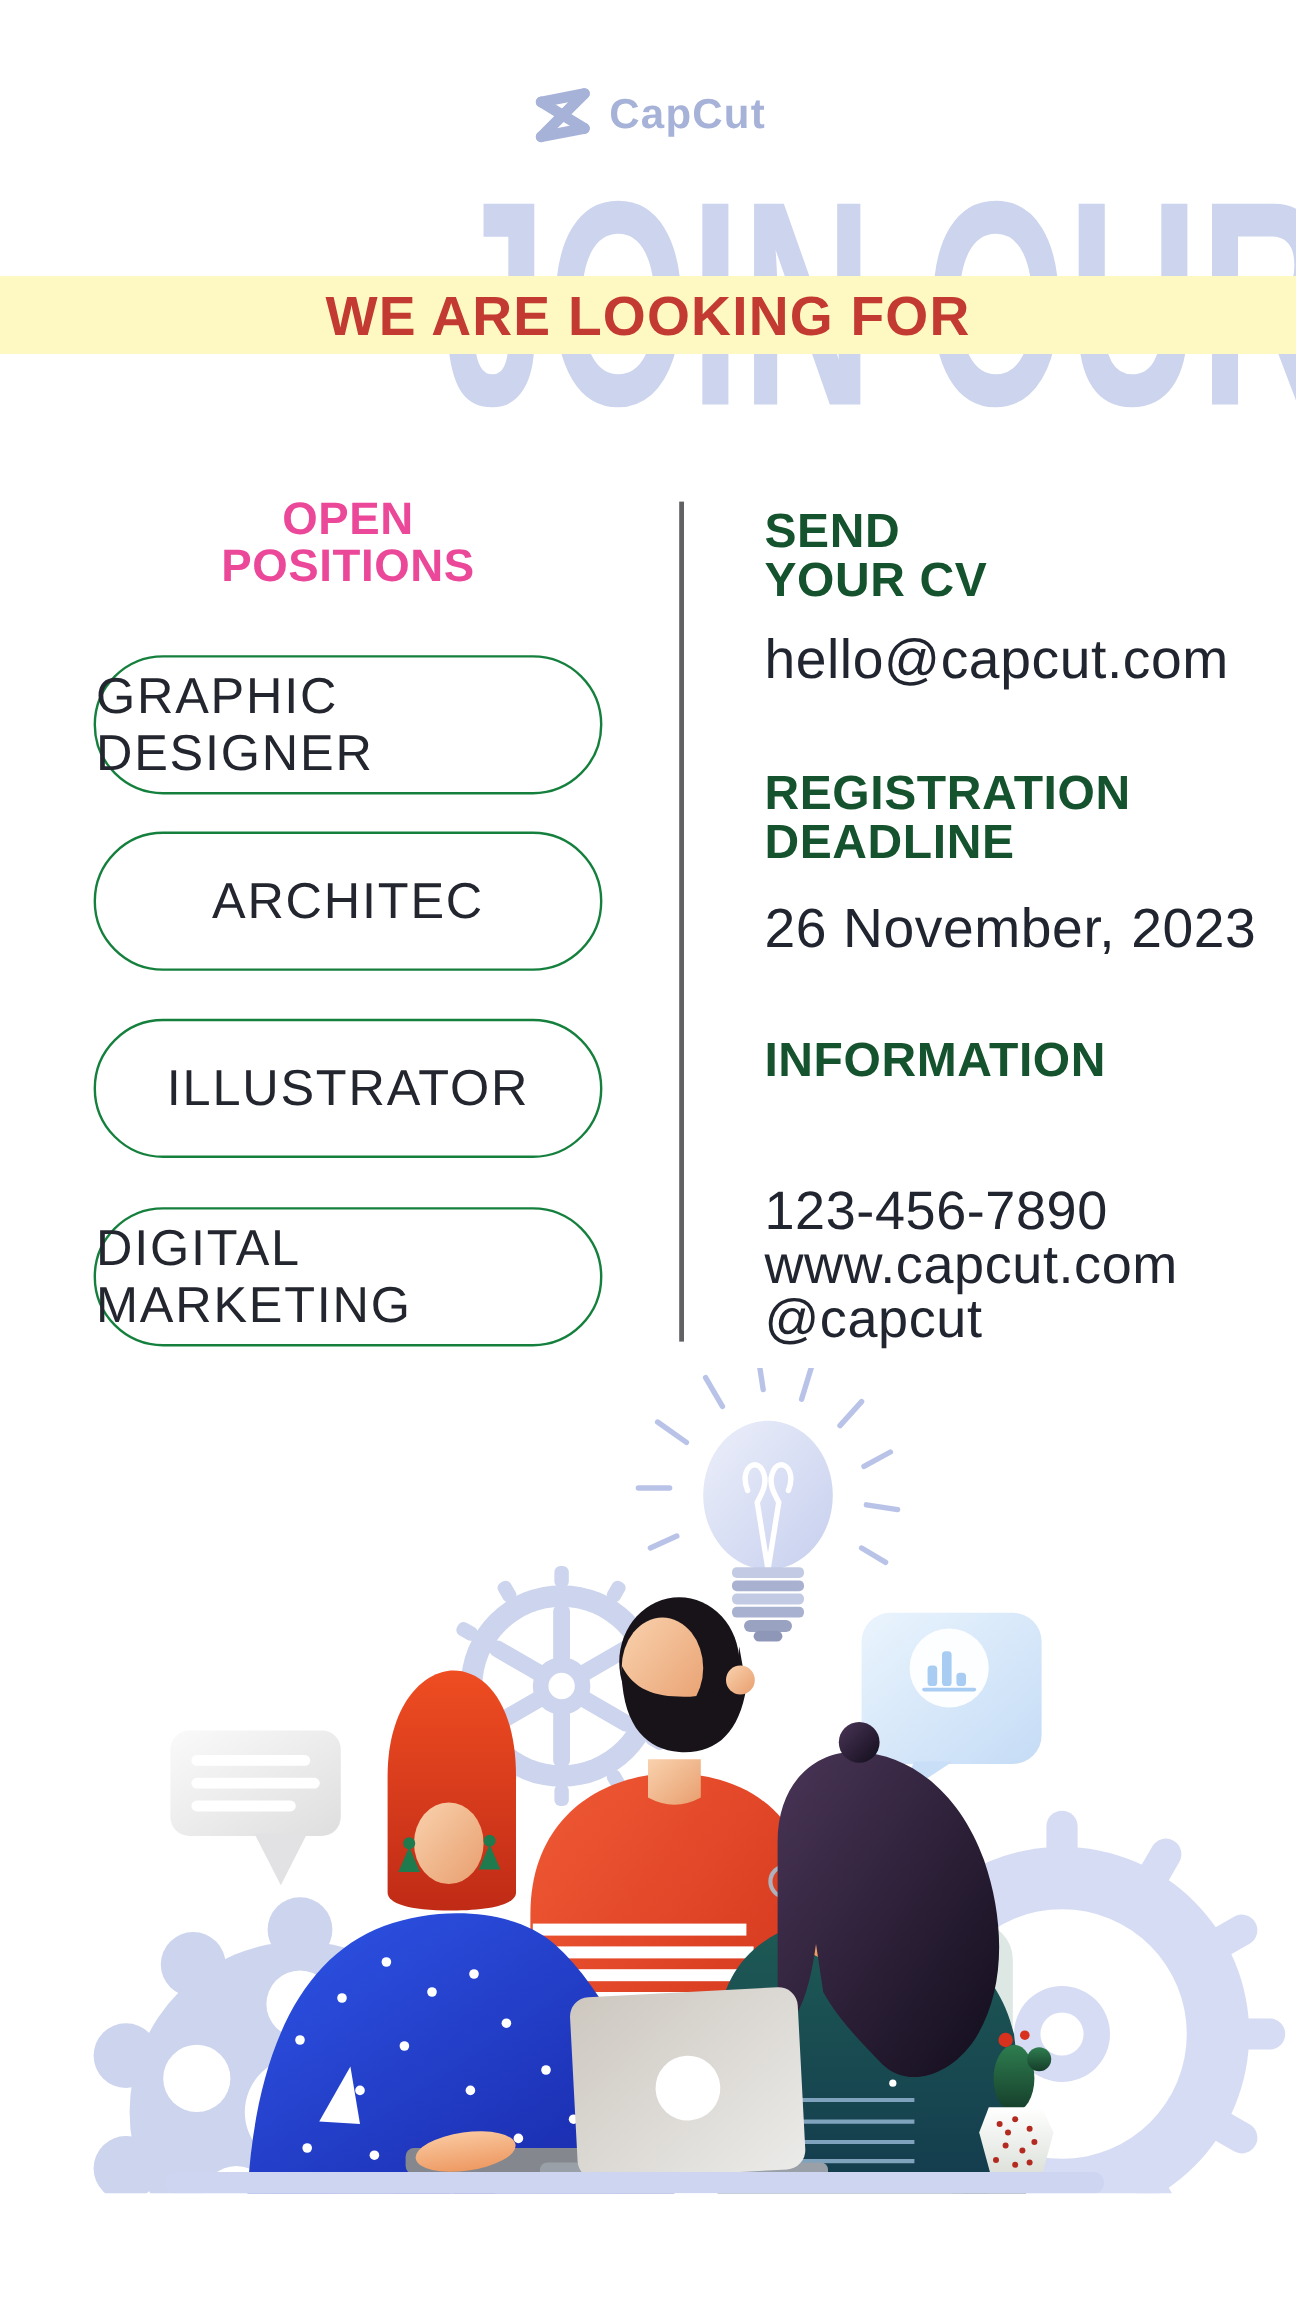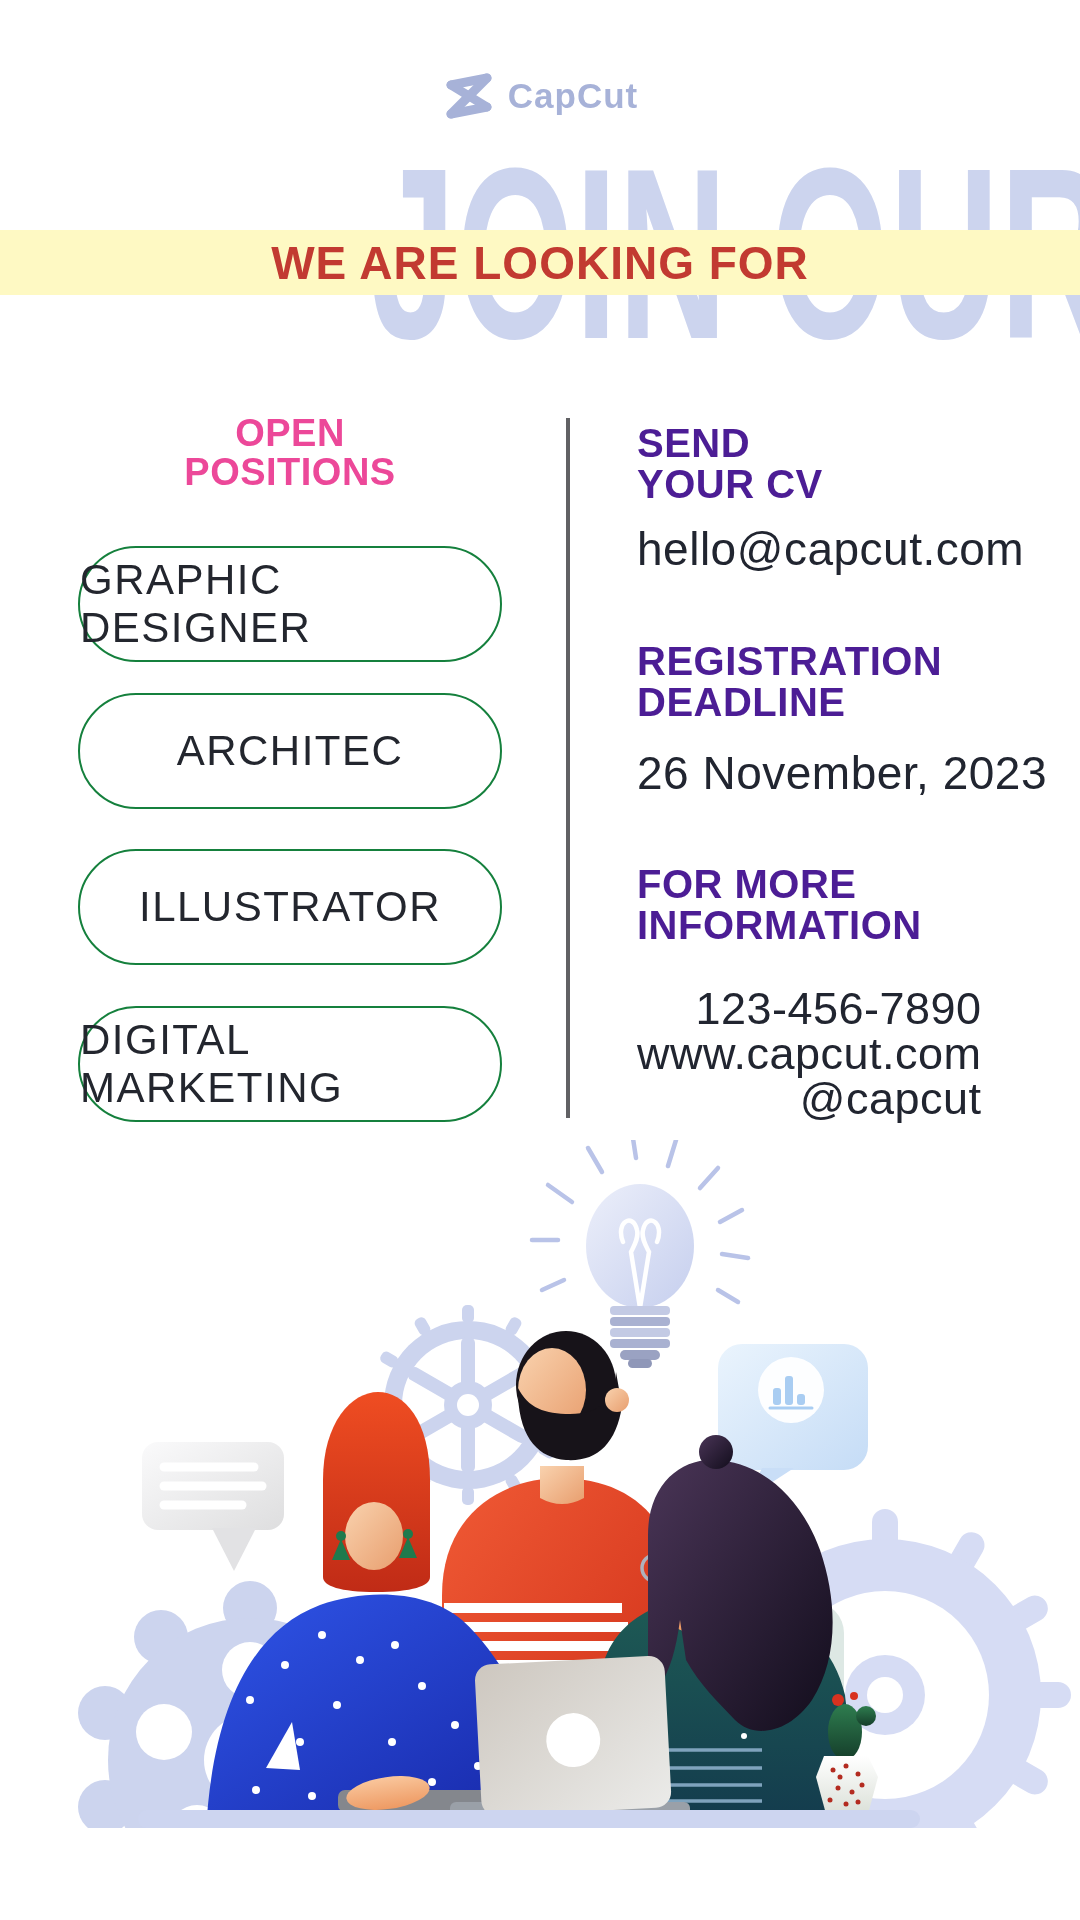--- a/index.html
+++ b/index.html
@@ -23,24 +23,24 @@
   .pill{position:absolute;left:78px;width:424px;height:116px;box-sizing:border-box;
         border:2px solid #15803d;border-radius:58px;background:#ffffff;
         display:flex;align-items:center;justify-content:center;
         font-size:42px;color:#23262e;letter-spacing:1.5px;}
   .pill1{top:546px;} .pill2{top:693px;} .pill3{top:849px;} .pill4{top:1006px;justify-content:flex-end;}
 
   
   .divider{position:absolute;left:566px;top:418px;width:4px;height:700px;background:#616164;}
 
   
-  .rc-head{position:absolute;left:637px;color:#4c1d95;font-weight:bold;
+  .rc-head{position:absolute;left:637px;color:#14532d;font-weight:bold;
            font-size:40px;line-height:41px;letter-spacing:.5px;}
   .rc-send{top:423px;} .rc-reg{top:641px;} .rc-info{top:864px;}
-  .rc-body{position:absolute;left:637px;color:#212530;font-size:46px;line-height:50px;letter-spacing:.5px;text-align:right;}
+  .rc-body{position:absolute;left:637px;color:#212530;font-size:46px;line-height:50px;letter-spacing:.5px;}
   .rc-email{top:524px;} .rc-date{top:748px;}
   .rc-contacts{top:986px;font-size:45px;line-height:45px;}
 
   .illu{position:absolute;top:1140px;left:0;}
 </style>
 </head>
 <body>
 
 <div class="canvas">
 
@@ -88,21 +88,20 @@
   </div>
   <div class="rc-body rc-email">hello@capcut.com</div>
 
   <div class="rc-head rc-reg">
     <div>REGISTRATION</div>
     <div>DEADLINE</div>
   </div>
   <div class="rc-body rc-date">26 November, 2023</div>
 
   <div class="rc-head rc-info">
-    <div>FOR MORE</div>
     <div>INFORMATION</div>
   </div>
   <div class="rc-body rc-contacts">
     <div>123-456-7890</div>
     <div>www.capcut.com</div>
     <div>@capcut</div>
   </div>
 
   <svg class="illu" width="1080" height="780" viewBox="0 0 1080 780">
     <defs>

